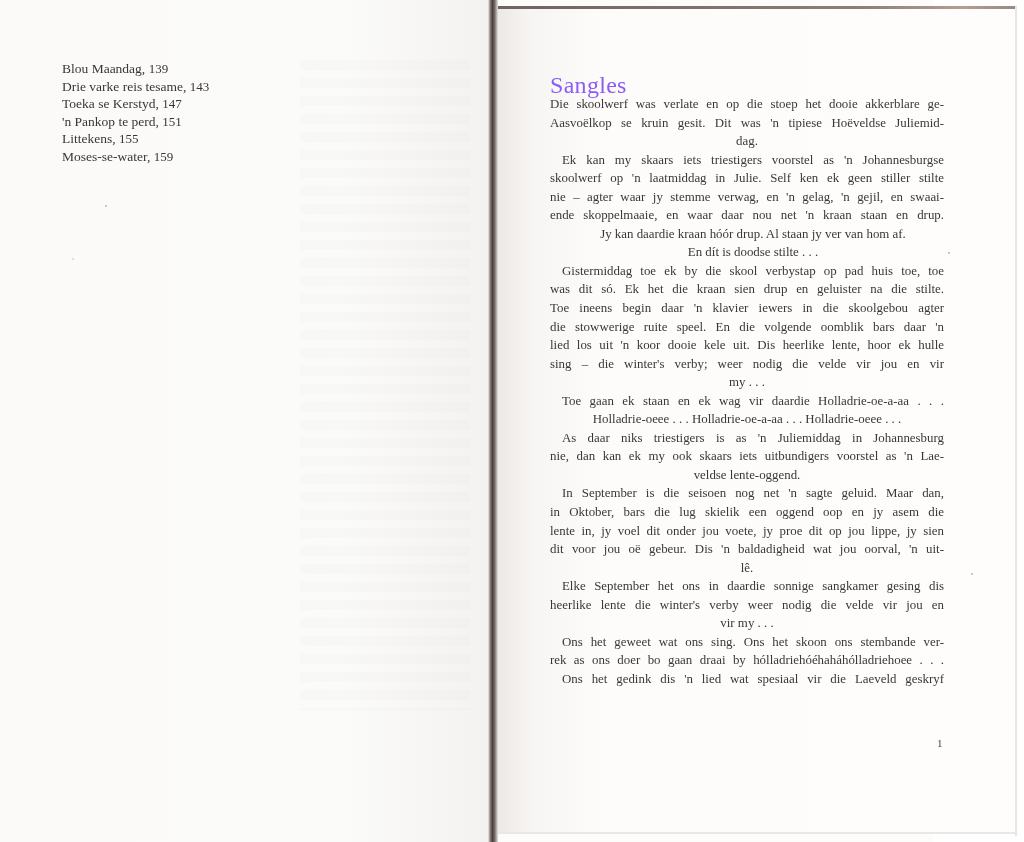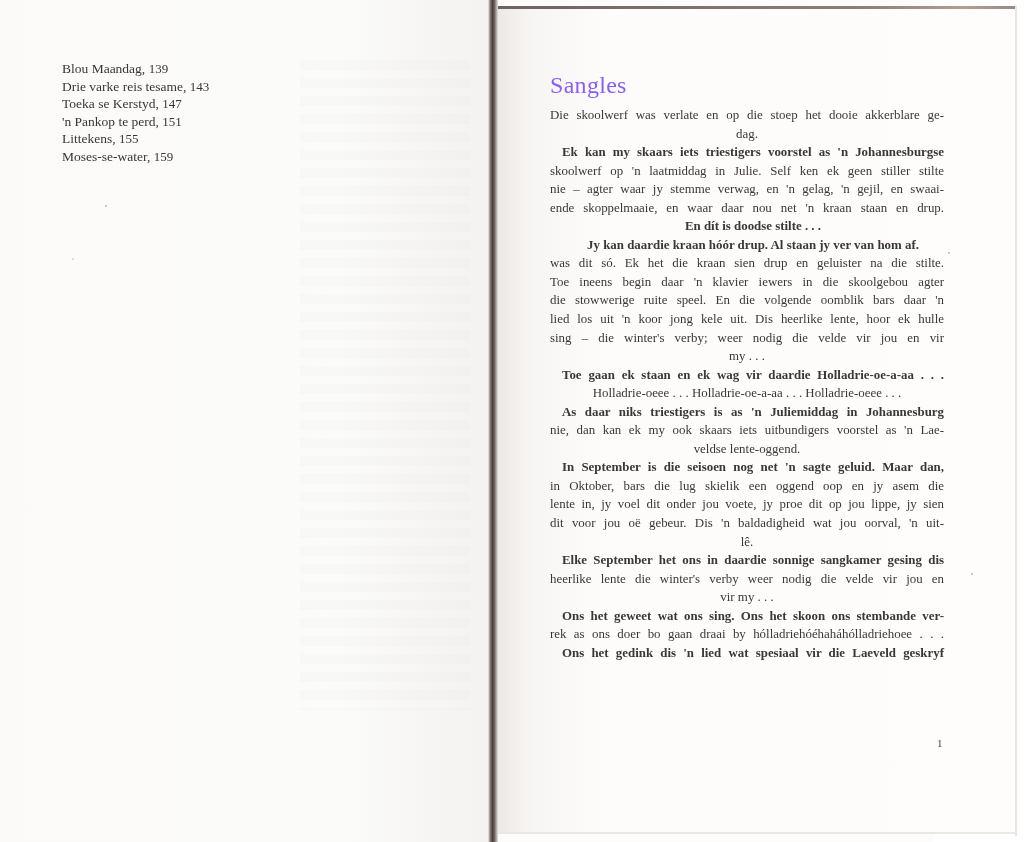--- a/index.html
+++ b/index.html
@@ -93,21 +93,21 @@
       left: 550px;
       top: 72px;
       font-family: "Liberation Serif", "DejaVu Serif", serif;
       font-size: 24px;
       letter-spacing: 0.3px;
       color: #8b5cf6;
     }
     .body-text {
       position: absolute;
       left: 550px;
-      top: 106px;
+      top: 95px;
       width: 394px;
       font-family: "Liberation Serif", "DejaVu Serif", serif;
       font-size: 12.9px;
       line-height: 18.55px;
       color: #3c3735;
     }
     .line {
       white-space: nowrap;
       display: flex;
       justify-content: space-between;
@@ -117,21 +117,20 @@
       text-align: justify;
       text-align-last: justify;
       display: block;
     }
     .line.last {
       display: block;
       text-align: center;
     }
     .line.indent {
       padding-left: 12px;
-      font-weight: bold;
     }
     .page-number {
       position: absolute;
       left: 937px;
       top: 737px;
       font-family: "Liberation Serif", "DejaVu Serif", serif;
       font-size: 11px;
       color: #4a4543;
     }
     .speck {
@@ -165,31 +164,33 @@
 
   <div class="page-right"></div>
   <div class="top-edge"></div>
   <div class="right-edge"></div>
   <div class="bottom-edge"></div>
 
   <div class="chapter-title">Sangles</div>
 
   <div class="body-text">
     <div class="line justify">Die skoolwerf was verlate en op die stoep het dooie akkerblare ge-</div>
+    <div class="line justify">Aasvoëlkop se kruin gesit. Dit was 'n tipiese Hoëveldse Juliemid-</div>
     <div class="line last">dag.</div>
     <div class="line justify indent">Ek kan my skaars iets triestigers voorstel as 'n Johannesburgse</div>
     <div class="line justify">skoolwerf op 'n laatmiddag in Julie. Self ken ek geen stiller stilte</div>
     <div class="line justify">nie – agter waar jy stemme verwag, en 'n gelag, 'n gejil, en swaai-</div>
     <div class="line justify">ende skoppelmaaie, en waar daar nou net 'n kraan staan en drup.</div>
+    <div class="line last indent">Jy kan daardie kraan hóór drup. Al staan jy ver van hom af.</div>
     <div class="line last indent">En dít is doodse stilte . . .</div>
-    <div class="line last indent">Jy kan daardie kraan hóór drup. Al staan jy ver van hom af.</div>
+    <div class="line justify indent">Gistermiddag toe ek by die skool verbystap op pad huis toe, toe</div>
     <div class="line justify">was dit só. Ek het die kraan sien drup en geluister na die stilte.</div>
     <div class="line justify">Toe ineens begin daar 'n klavier iewers in die skoolgebou agter</div>
     <div class="line justify">die stowwerige ruite speel. En die volgende oomblik bars daar 'n</div>
-    <div class="line justify">lied los uit 'n koor jong kele uit. Dis heerlike lente, hoor ek hulle</div>
+    <div class="line justify">lied los uit 'n koor dooie kele uit. Dis heerlike lente, hoor ek hulle</div>
     <div class="line justify">sing – die winter's verby; weer nodig die velde vir jou en vir</div>
     <div class="line last">my . . .</div>
     <div class="line justify indent">Toe gaan ek staan en ek wag vir daardie Holladrie-oe-a-aa . . .</div>
     <div class="line last">Holladrie-oeee . . . Holladrie-oe-a-aa . . . Holladrie-oeee . . .</div>
     <div class="line justify indent">As daar niks triestigers is as 'n Juliemiddag in Johannesburg</div>
     <div class="line justify">nie, dan kan ek my ook skaars iets uitbundigers voorstel as 'n Lae-</div>
     <div class="line last">veldse lente-oggend.</div>
     <div class="line justify indent">In September is die seisoen nog net 'n sagte geluid. Maar dan,</div>
     <div class="line justify">in Oktober, bars die lug skielik een oggend oop en jy asem die</div>
     <div class="line justify">lente in, jy voel dit onder jou voete, jy proe dit op jou lippe, jy sien</div>

